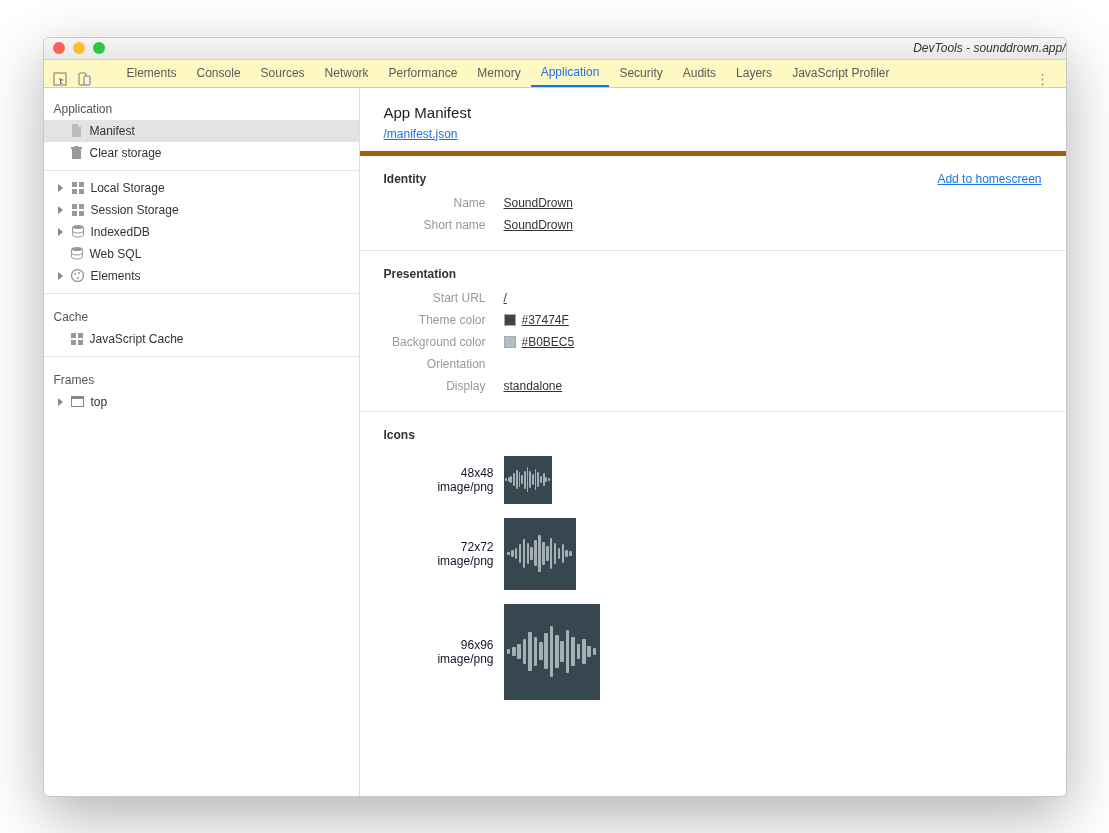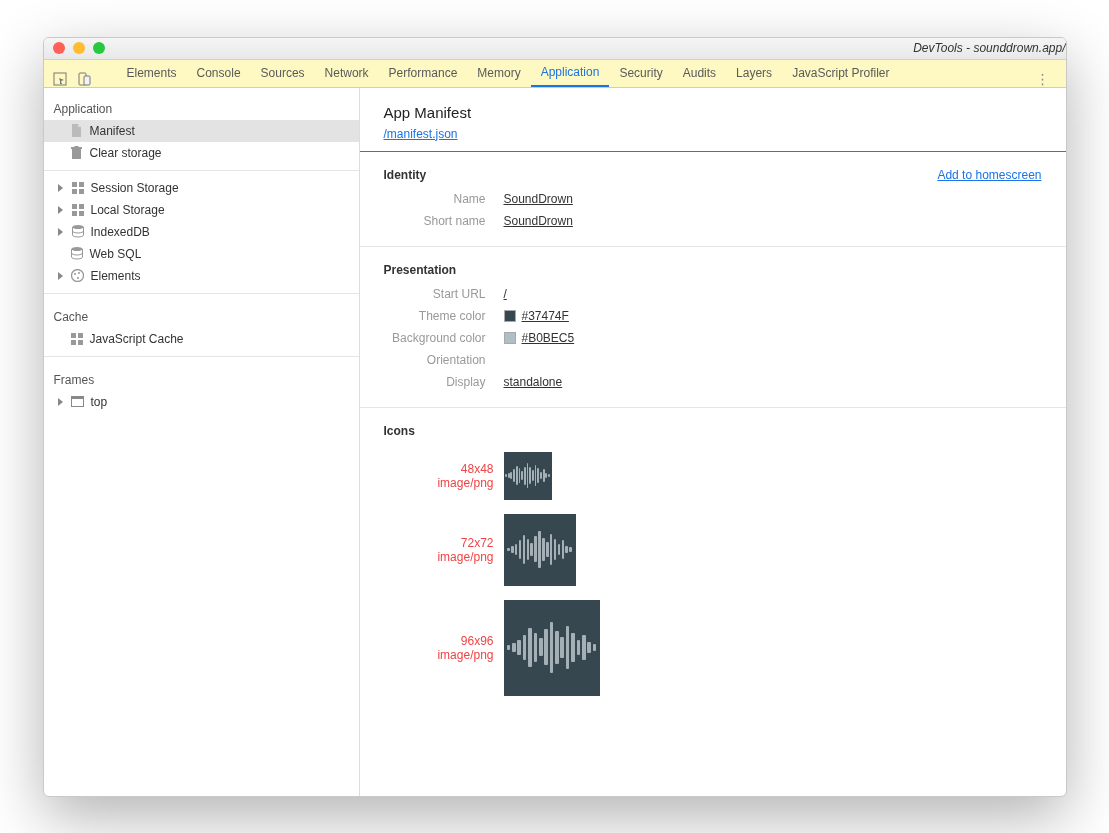--- a/index.html
+++ b/index.html
@@ -41,33 +41,33 @@
   .body { flex:1; display:flex; overflow:hidden;}
   .sidebar { width:316px; border-right:1px solid #ddd; overflow-y:auto; padding-top:4px;}
   .side-section { padding:10px 10px 4px 10px; font-size:12px; color:#555;}
   .side-item { display:flex; align-items:center; height:22px; padding-left:18px; font-size:12px; color:#333; cursor:pointer; gap:6px;}
   .side-item.child { padding-left:26px;text-align:center; }
   .side-item.sel { background:#e3e3e3;}
   .disclosure { width:0;height:0;border-top:4px solid transparent;border-bottom:4px solid transparent;border-left:5px solid #888; margin-left:-12px; margin-right:2px;}
   .ico { width:14px; height:14px; display:inline-flex; align-items:center; justify-content:center; color:#888;}
   .side-sep { height:1px; background:#e5e5e5; margin:6px 0;}
   .main { flex:1; overflow-y:auto; overflow-x:hidden;}
-  .main-header { padding:16px 20px 10px 24px; border-bottom:1px solid #a16207;}
+  .main-header { padding:16px 20px 10px 24px; border-bottom:5px solid #a16207;}
   .main-header h1 { font-size:15px; font-weight:400; color:#222; margin-bottom:6px;}
   .link { color:#1a73e8; text-decoration:underline; cursor:pointer;}
   .section { padding:16px 24px 10px 24px; border-bottom:1px solid #e6e6e6;}
   .section-head { display:flex; align-items:center; margin-bottom:10px;}
   .section-title { font-size:12px; font-weight:bold; color:#333;}
   .section-head .link { margin-left:auto; font-size:12px;}
   .kv { display:flex; align-items:center; margin:8px 0; font-size:12px;}
   .kv .k { width:120px; text-align:right; color:#999; padding-right:18px;}
   .kv .v { color:#333;text-decoration:underline;}
   .swatch { display:inline-block; width:12px; height:12px; border:1px solid #aaa; margin-right:6px; vertical-align:middle;}
   .icon-row { display:flex; align-items:center; margin:14px 0;}
-  .icon-meta { width:120px; text-align:right; color:#ef4444; font-size:12px; padding-right:10px;}
+  .icon-meta { width:120px; text-align:right; color:#0f172a; font-size:12px; padding-right:10px;}
   .icon-img { background:#37474F; display:flex; align-items:center; justify-content:center;}
   .sz48{width:48px;height:48px;} .sz72{width:72px;height:72px;} .sz96{width:96px;height:96px;}
   .waveform { display:flex; align-items:center; gap:1px;}
   .waveform span { display:block; width:2px; background:#a4b0b6; border-radius:1px;}
 </style>
 </head>
 <body>
 
 <div class="window">
   <div class="titlebar">
@@ -137,33 +137,33 @@
       <div class="side-item child">
         <span class="disclosure"></span>
         <span class="ico">
             <svg width="12" height="12" viewBox="0 0 12 12" fill="#999">
               <rect x="0" y="0" width="5" height="5"></rect>
               <rect x="7" y="0" width="5" height="5"></rect>
               <rect x="0" y="7" width="5" height="5"></rect>
               <rect x="7" y="7" width="5" height="5"></rect>
             </svg>
           </span>
-        <span>Session Storage</span>
+        <span>Local Storage</span>
       </div>
       <div class="side-item child">
         <span class="disclosure"></span>
         <span class="ico">
             <svg width="12" height="12" viewBox="0 0 12 12" fill="#999">
               <rect x="0" y="0" width="5" height="5"></rect>
               <rect x="7" y="0" width="5" height="5"></rect>
               <rect x="0" y="7" width="5" height="5"></rect>
               <rect x="7" y="7" width="5" height="5"></rect>
             </svg>
           </span>
-        <span>Local Storage</span>
+        <span>Session Storage</span>
       </div>
       <div class="side-item child">
         <span class="disclosure"></span>
         <span class="ico">
             <svg width="12" height="13" viewBox="0 0 12 13">
               <ellipse cx="6" cy="2" rx="5.5" ry="2" fill="#999"></ellipse>
               <path d="M.5 2v8c0 1.1 2.5 2 5.5 2s5.5-.9 5.5-2V2" fill="none" stroke="#999" stroke-width="1"></path>
               <path d="M.5 6c0 1.1 2.5 2 5.5 2s5.5-.9 5.5-2" fill="none" stroke="#999"></path>
             </svg>
           </span>

